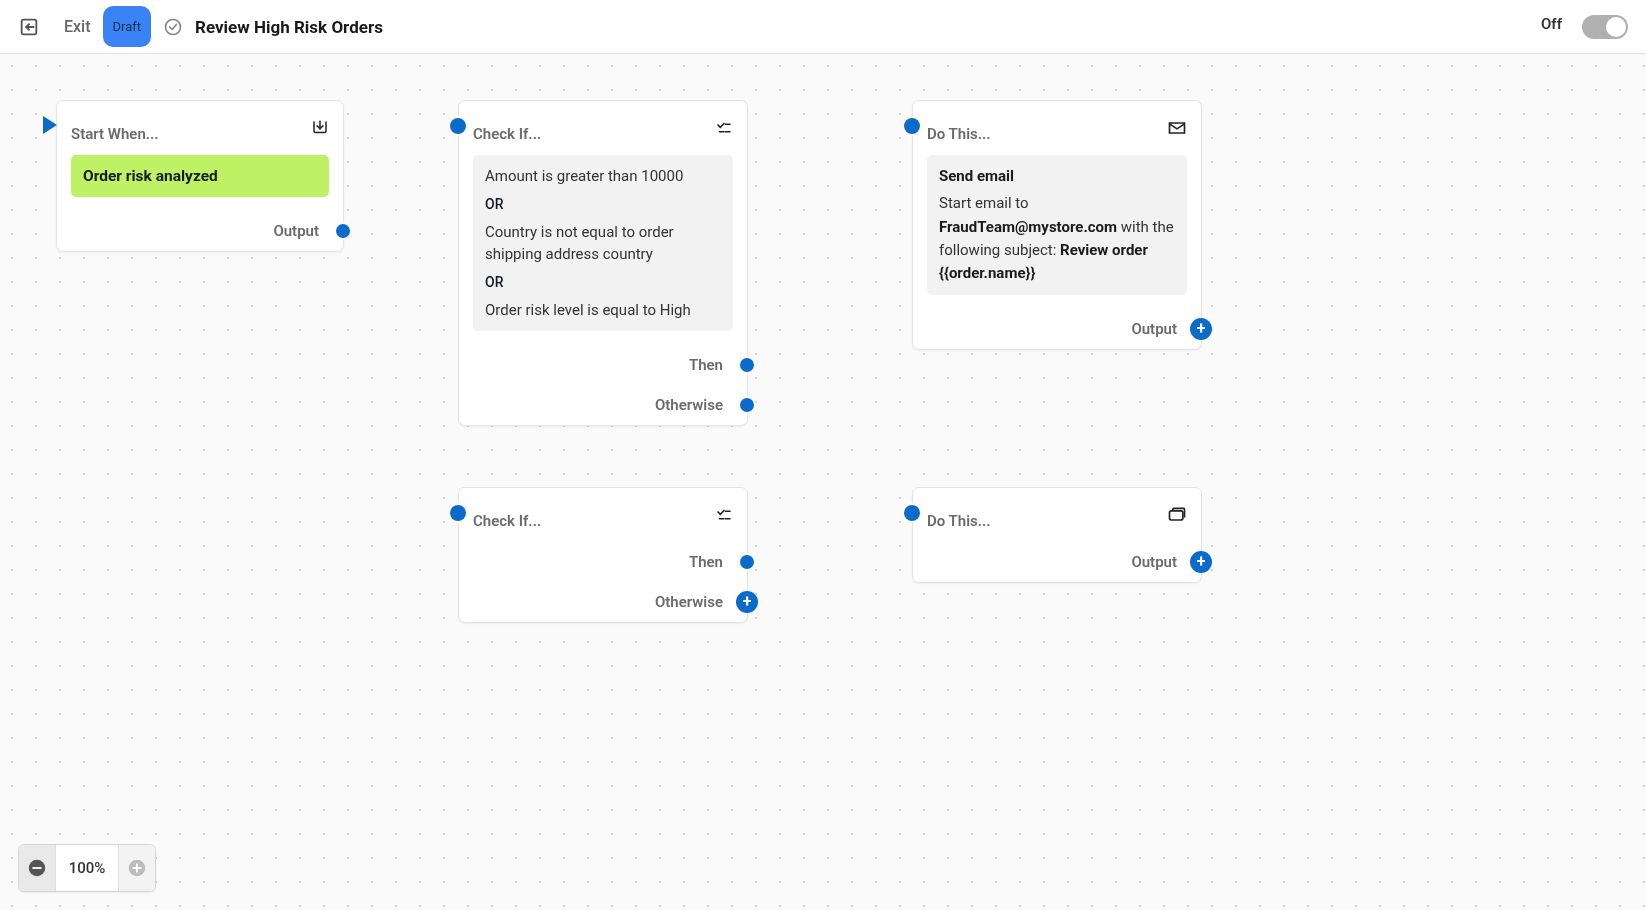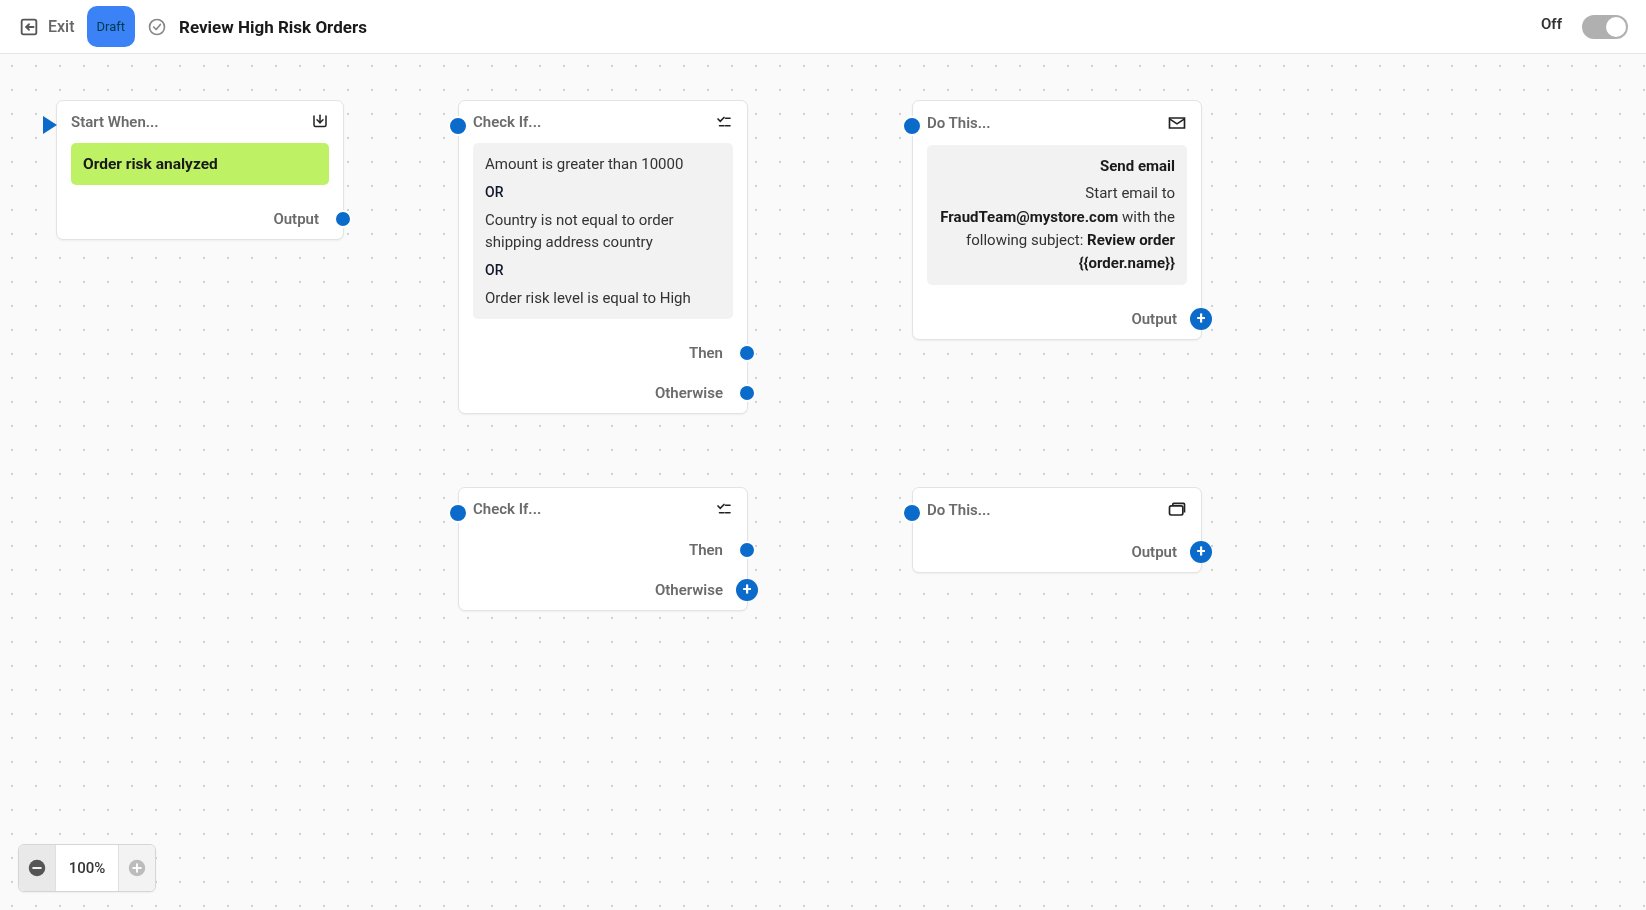--- a/index.html
+++ b/index.html
@@ -6,21 +6,21 @@
   html, body { width: 100%; height: 100%; font-family: -apple-system, BlinkMacSystemFont, "Segoe UI", Roboto, Helvetica, Arial, sans-serif; }
   body { background: #fff; overflow: hidden; }
 
   
   .topbar {
     display: flex; align-items: center; justify-content: space-between;
     height: 54px; padding: 0 18px; border-bottom: 1px solid #e5e5e5;
     background: #fff;
   }
   .topbar-left { display: flex; align-items: center; gap: 12px; }
-  .exit-group { display: flex; align-items: center; gap: 8px; cursor: pointer; }
+  .exit-group { display: flex; align-items: center; gap: 24px; cursor: pointer; }
   .exit-label { font-size: 16px; color: #666; font-weight: 500; }
   .exit-icon { display: flex; }
   .badge-draft {
     background: #3b82f6; color: #003a47; font-size: 13px; font-weight: 400;
     padding: 13px 10px; border-radius: 10px;
   }
   .check-icon { display: flex; color: #888; }
   .title { font-size: 17px; font-weight: 700; color: #1a1a1a; }
   .topbar-right { display: flex; align-items: flex-start; gap: 20px; }
   .toggle-off-label { font-size: 15px; color: #333; font-weight: 600; }
@@ -45,39 +45,39 @@
 
   
   .card {
     position: absolute; background: #fff; border: 1px solid #e3e3e3;
     border-radius: 7px; box-shadow: 0 1px 2px rgba(0,0,0,0.05);
   }
   .card-header {
     display: flex; align-items: center; justify-content: space-between;
     padding: 12px 14px;
   }
-  .card-header-left { display: flex; align-items: flex-start; gap: 10px; }
+  .card-header-left { display: flex; align-items: flex-start; gap: 10px; margin-top: 12px; }
   .card-kind { font-size: 15px; font-weight: 600; color: #6b6b6b; }
   .header-icon { display: flex; color: #222; }
 
   .card-body { padding: 0 14px 14px 14px; }
   .pill {
     background: #bef264; border-radius: 5px; padding: 12px 12px;
     font-size: 15.5px; font-weight: 700; color: #1a1a1a;
   }
 
   .cond-block {
     background: #f2f2f2; border-radius: 5px; padding: 10px 12px;
     font-size: 15px; color: #333; line-height: 1.5;
   }
   .cond-or { color: #0f172a; font-weight: 500; margin: 6px 0; font-size: 14px; }
 
   .summary-block {
     background: #f2f2f2; border-radius: 5px; padding: 10px 12px;
-    font-size: 15px; color: #333; line-height: 1.55; text-align: right;
+    font-size: 15px; color: #333; line-height: 1.55;
   }
   .summary-block .title-line { font-weight: 700; color: #1a1a1a; margin-bottom: 4px; }
   .summary-block .strong { font-weight: 700; color: #1a1a1a; }
 
   .port-row {
     display: flex; align-items: center; justify-content: flex-end;
     gap: 12px; height: 40px; padding-right: 0; position: relative;
   }
   .port-label { font-size: 15px; font-weight: 600; color: #6b6b6b; margin-right: 24px; }
   .port-dot {

